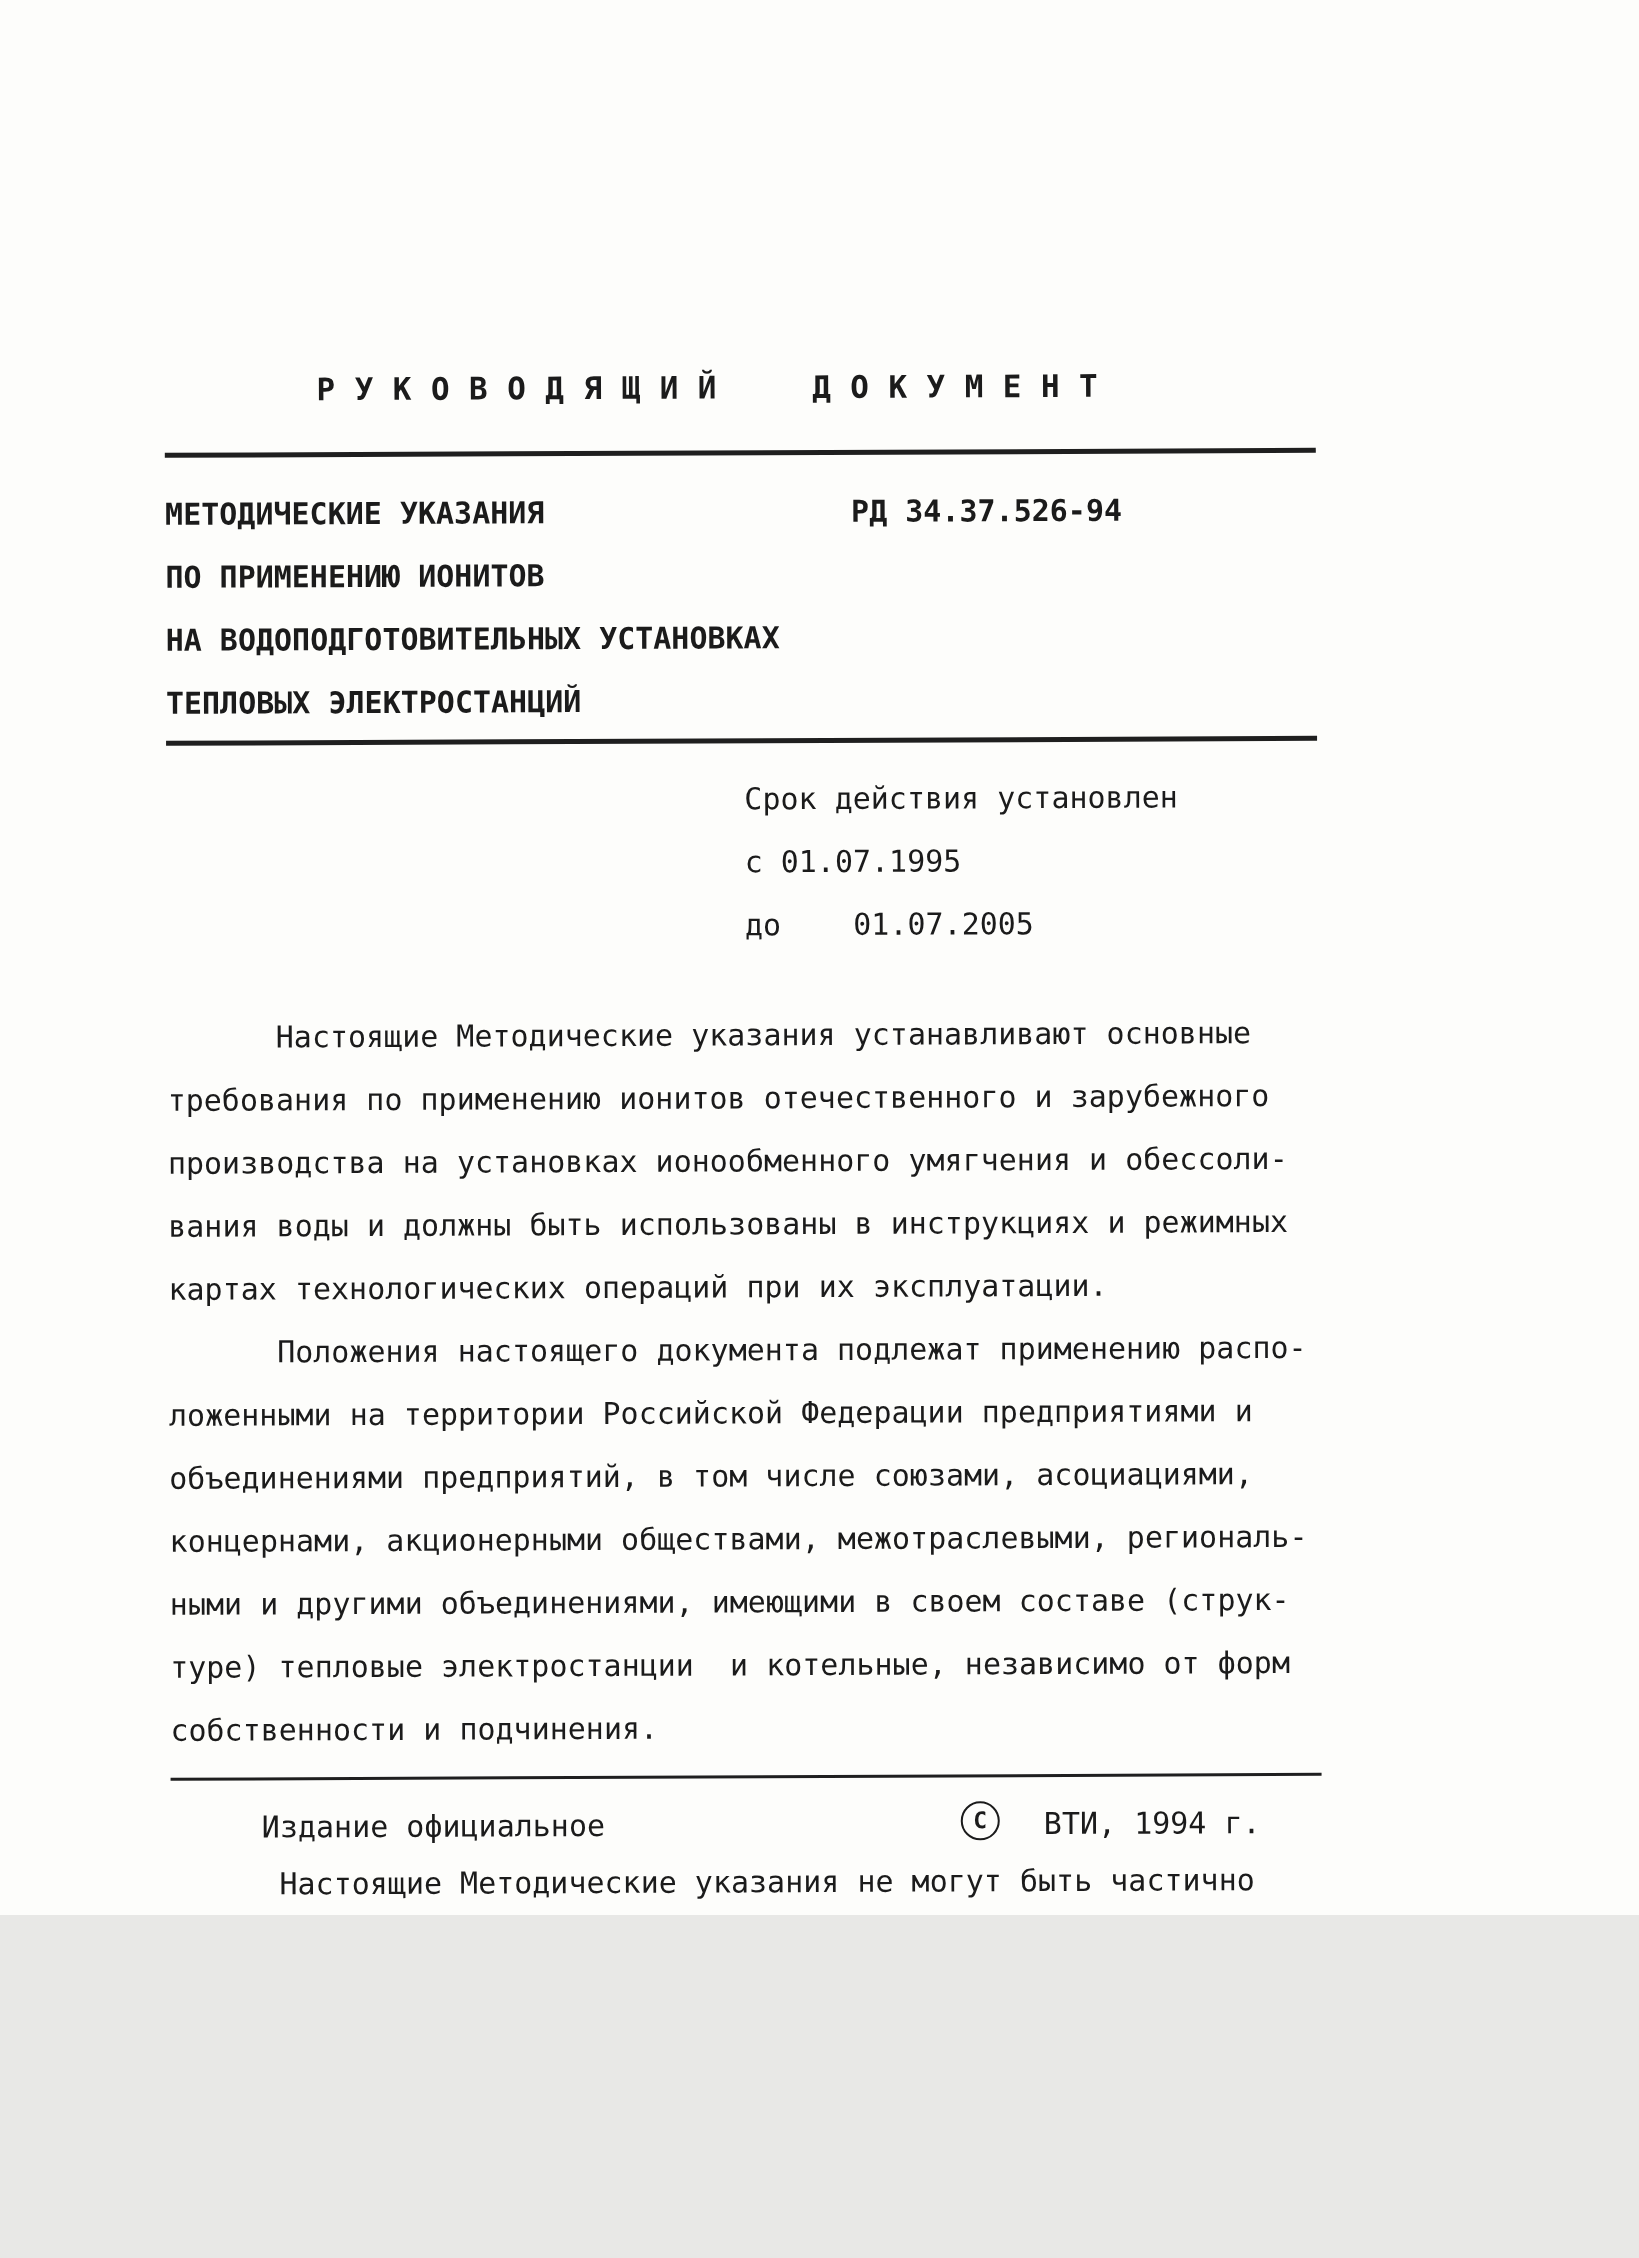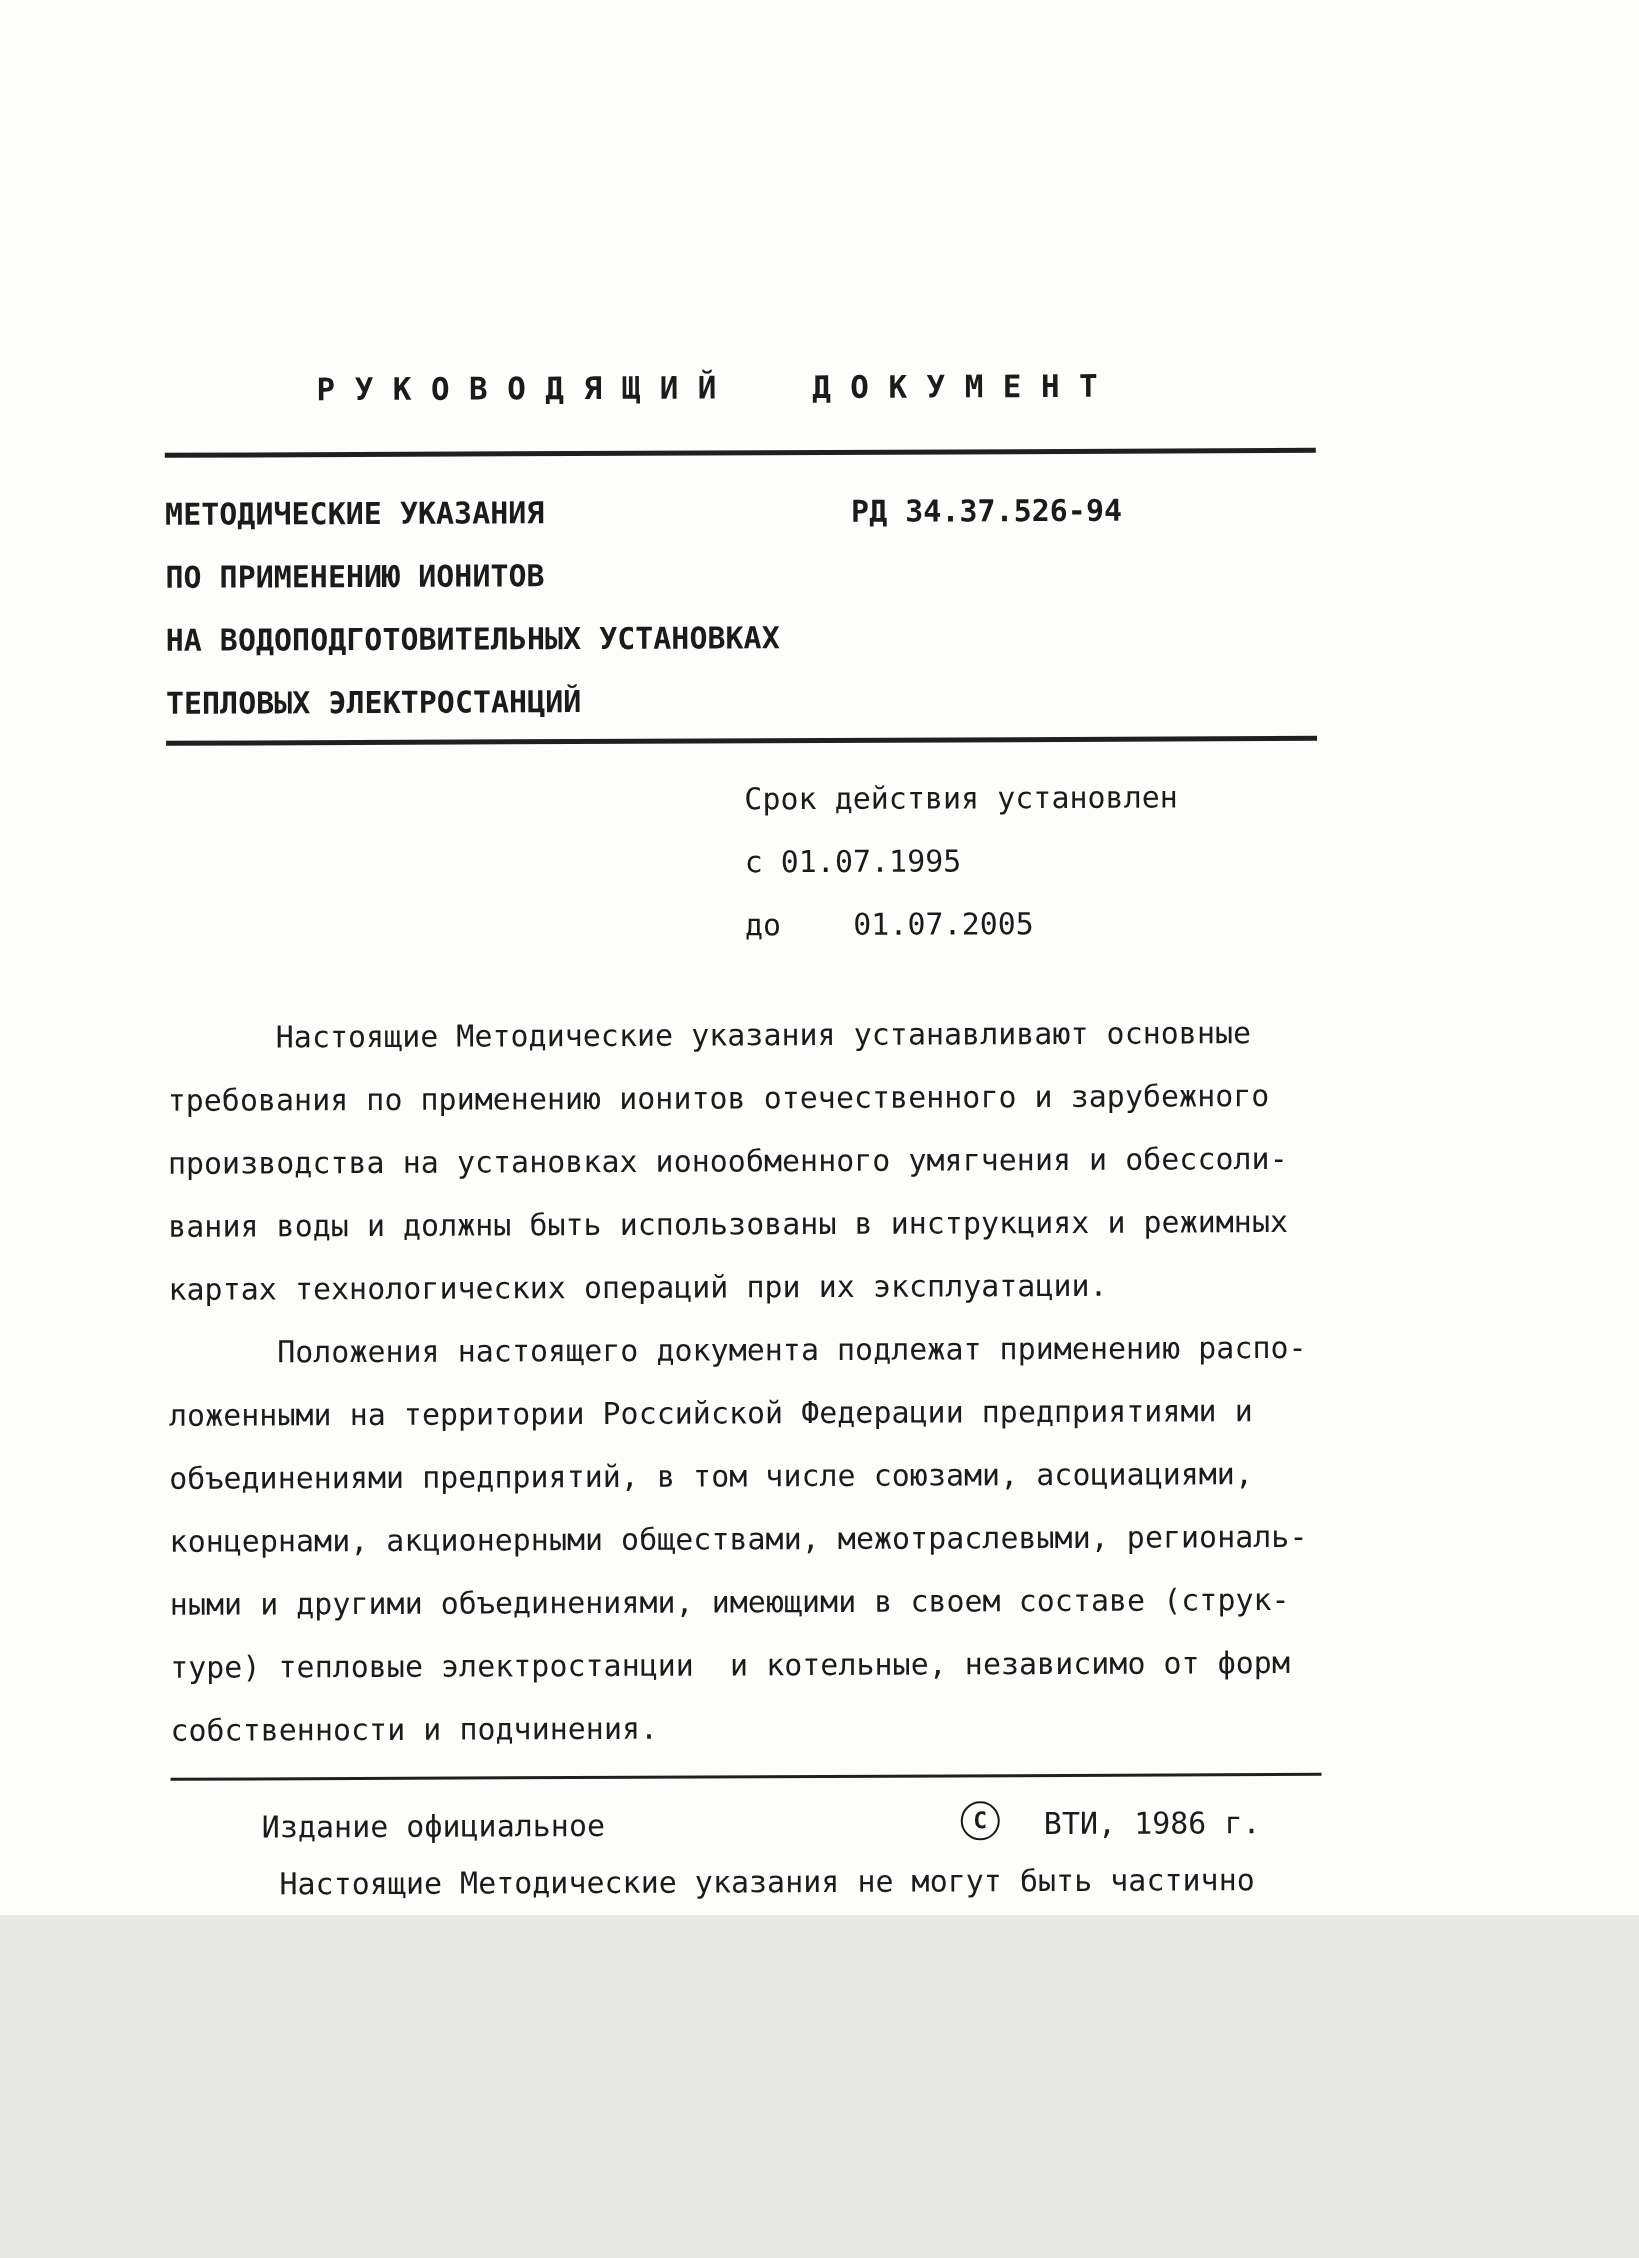--- a/index.html
+++ b/index.html
@@ -164,21 +164,21 @@
 ными и другими объединениями, имеющими в своем составе (струк-
 туре) тепловые электростанции  и котельные, независимо от форм
 собственности и подчинения.</p>
     </div>
 
     <div class="rule rule-3"></div>
 
     <div class="footer-row">
       <span class="edition">Издание официальное</span>
       <span class="copyright">С</span>
-      <span class="imprint">ВТИ, 1986 г.</span>
+      <span class="imprint">ВТИ, 1994 г.</span>
     </div>
 
     <p class="para footer-para">      Настоящие Методические указания не могут быть частично
 воспроизведены, тиражированы и распространены без разрешения
 АООТ "ВТИ" и РАО "ЕЭС России".</p>
 
     <div class="page-number">3</div>
 
   </div>
 </div>

